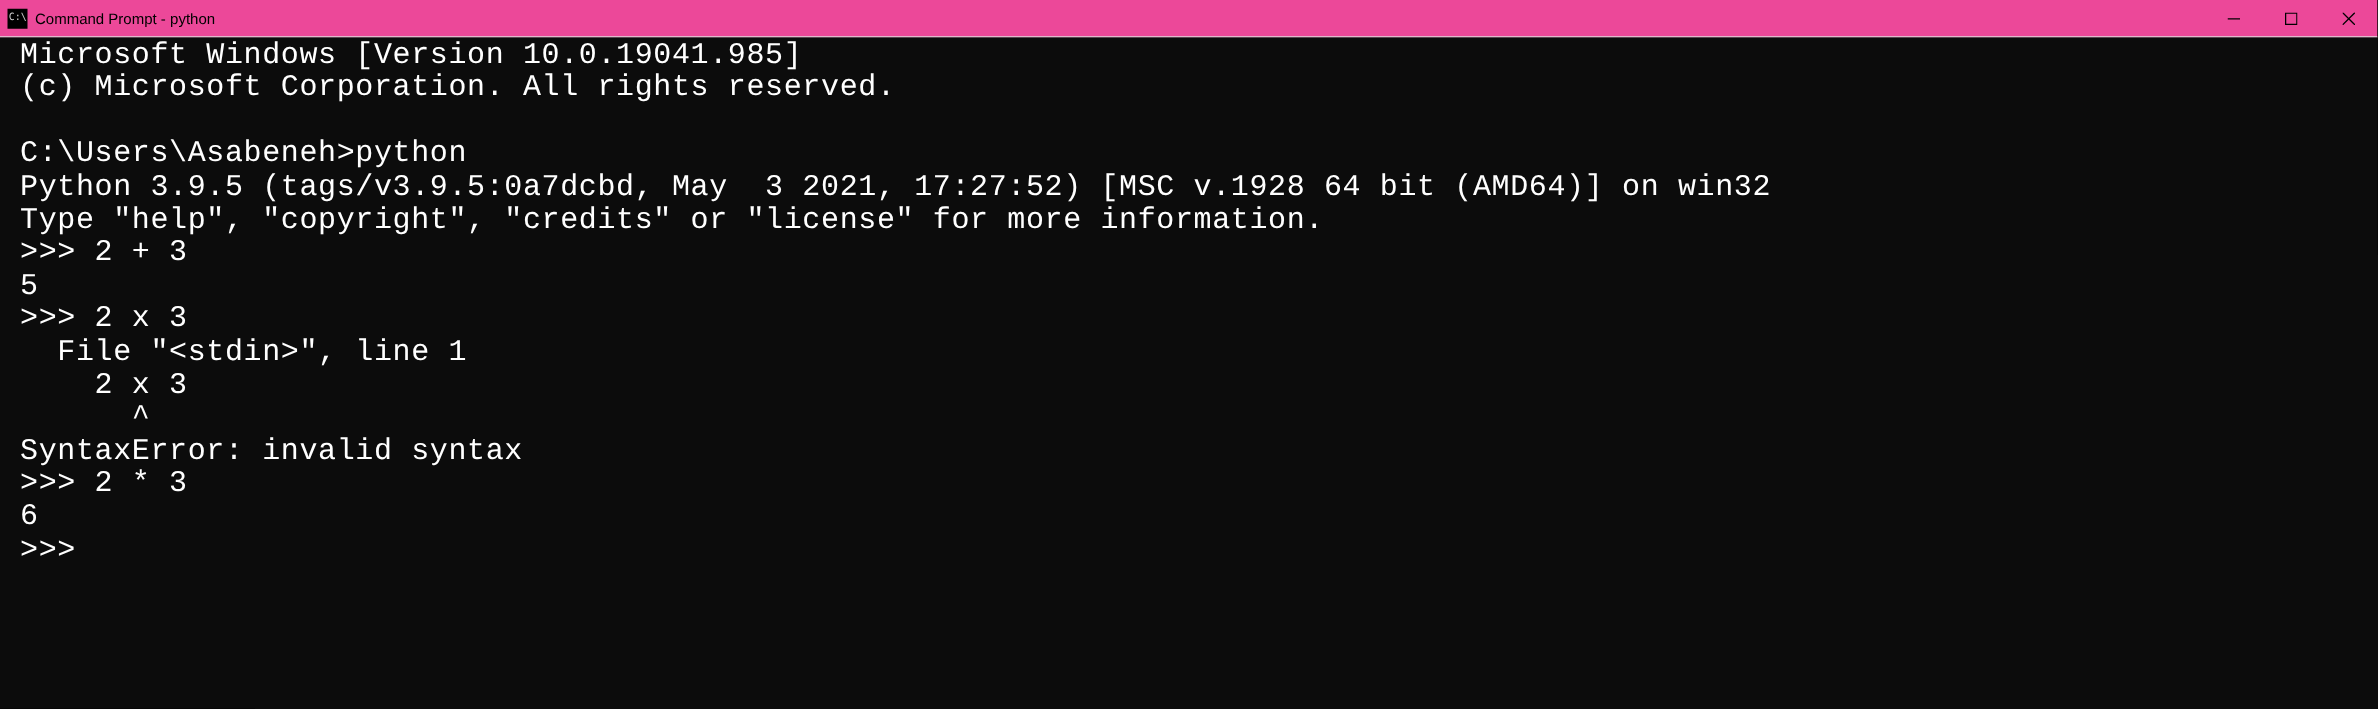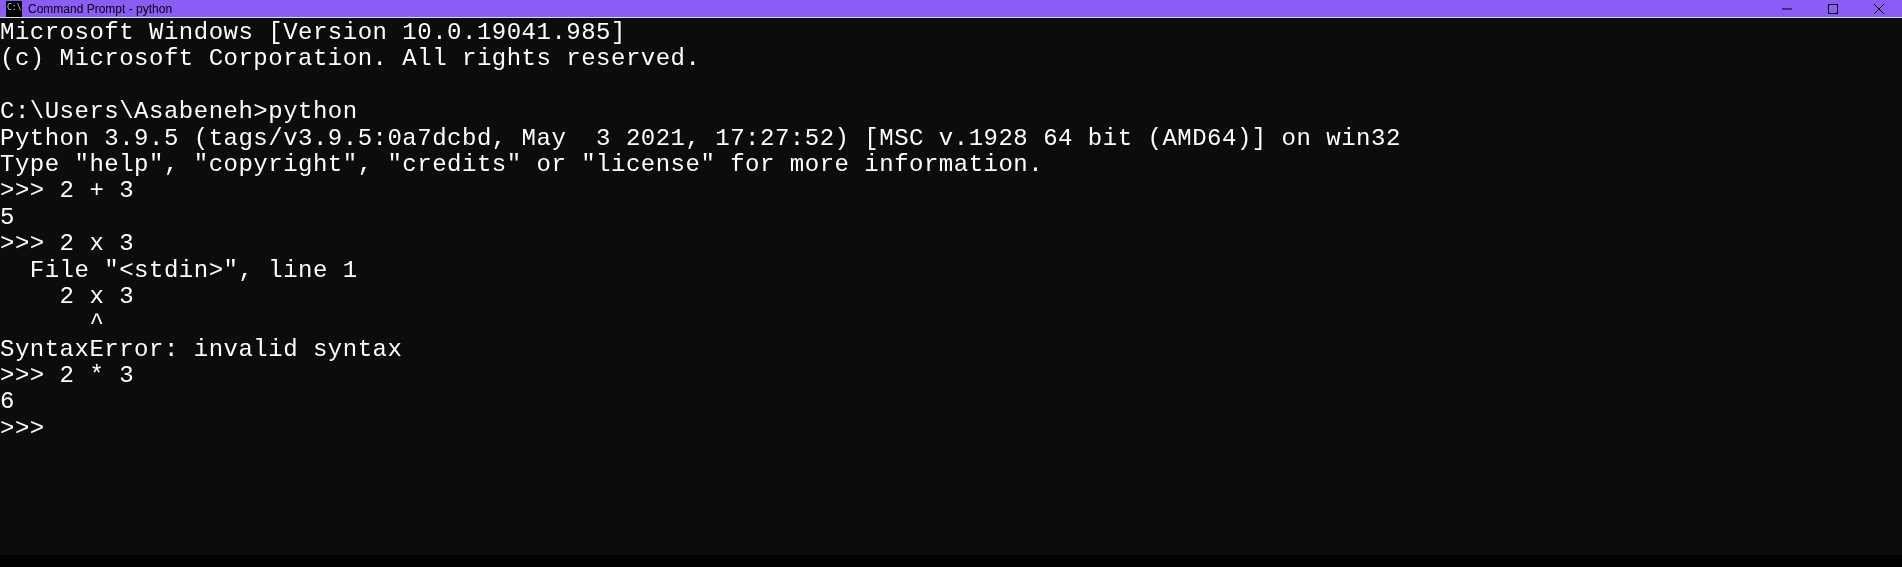--- a/index.html
+++ b/index.html
@@ -8,22 +8,22 @@
       box-sizing: border-box;
     }
     body {
       font-family: "Segoe UI", Tahoma, sans-serif;
       background: #000;
       width: 1902px;
       height: 567px;
       overflow: hidden;
     }
     .titlebar {
-      background: #8b5cf6;
-      height: 18px;
+      background: #ec4899;
+      height: 30px;
       display: flex;
       align-items: center;
       justify-content: space-between;
       border-bottom: 1px solid #ddd;
     }
     .titlebar-left {
       display: flex;
       align-items: center;
       padding-left: 6px;
       gap: 6px;
@@ -64,21 +64,21 @@
     .win-btn svg {
       width: 10px;
       height: 10px;
     }
     .terminal {
       background: #0c0c0c;
       color: #ffffff;
       font-family: Consolas, "Courier New", monospace;
       font-size: 24px;
       line-height: 1.1;
-      padding: 2px 0;
+      padding: 2px 16px;
       white-space: pre;
       height: calc(100% - 30px);
       overflow: hidden;
       letter-spacing: 0.5px;
     }
   </style>
 </head>
 <body>
 
 <div class="titlebar">

